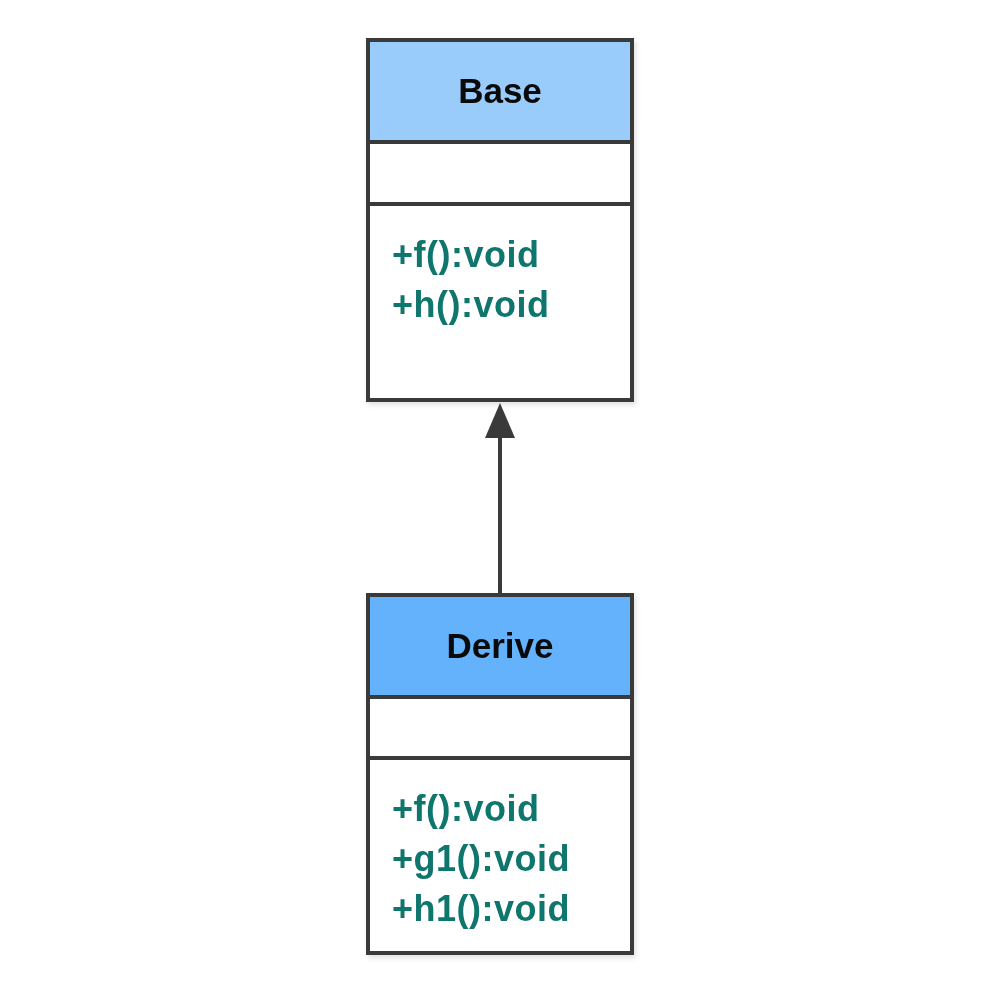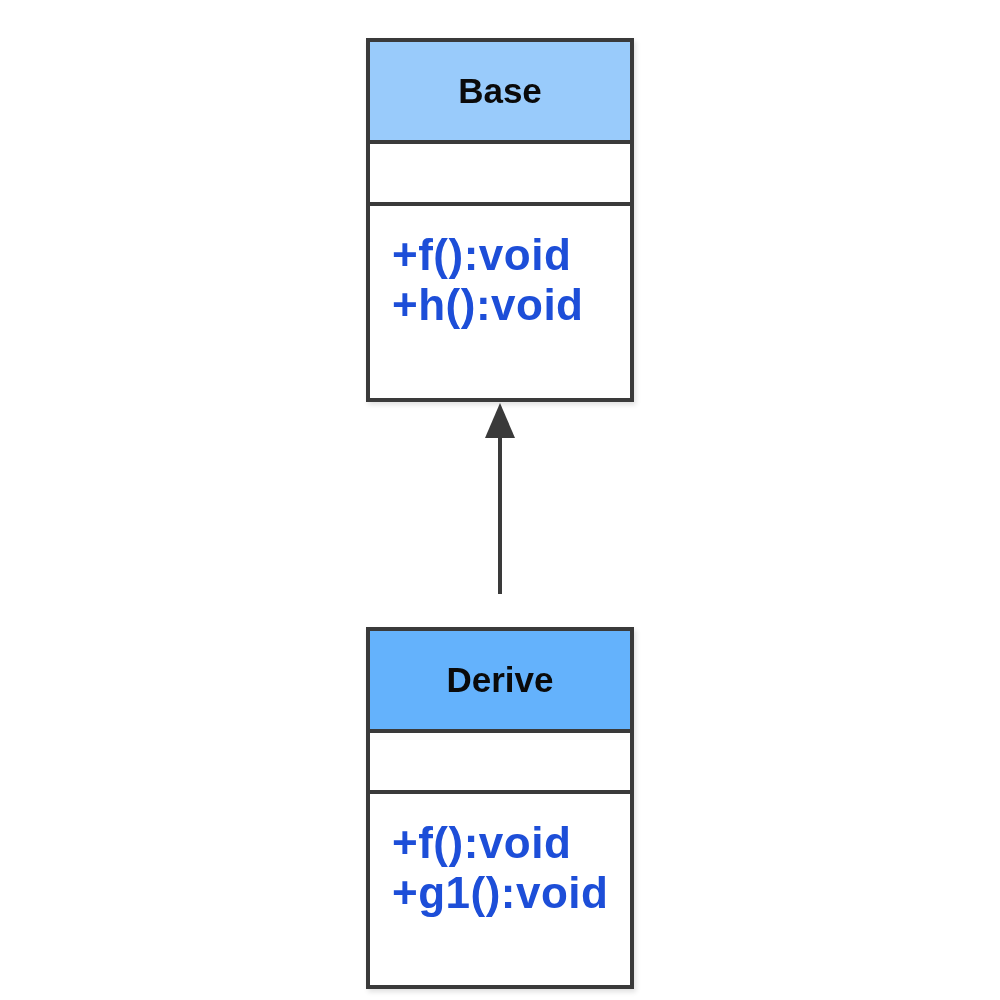--- a/index.html
+++ b/index.html
@@ -18,44 +18,44 @@
   .class-box {
     position: absolute;
     left: 366px;
     width: 268px;
     box-sizing: border-box;
     border: 4px solid #3a3a3a;
     background: #ffffff;
     box-shadow: 2px 3px 5px rgba(0,0,0,0.12);
   }
   .class-box.base   { top: 38px;  height: 364px; }
-  .class-box.derive { top: 593px; height: 362px; margin-top: 34px; }
+  .class-box.derive { top: 593px; height: 362px; }
 
   .class-header {
     height: 98px;
     border-bottom: 4px solid #3a3a3a;
     display: flex;
     align-items: center;
     justify-content: center;
     font-size: 35px;
     font-weight: bold;
     color: #0a0a0a;
   }
   .attr-section {
     height: 58px;
     border-bottom: 4px solid #3a3a3a;
     background: #ffffff;
   }
   .derive .attr-section { height: 57px; }
 
   .method-section {
     padding: 24px 0 0 22px;
-    font-size: 44px;
+    font-size: 36px;
     font-weight: bold;
-    color: #1d4ed8;
+    color: #0f766e;
     letter-spacing: 0.5px;
   }
   .method-line {
     line-height: 50px;
     white-space: nowrap;
   }
 
   .inheritance-arrow {
     position: absolute;
     left: 480px;
@@ -87,16 +87,17 @@
   </svg>
 
   <div class="class-box derive">
     <div class="class-header" style="background: rgb(100, 178, 252);">
       <span>Derive</span>
     </div>
     <div class="attr-section"></div>
     <div class="method-section">
       <div class="method-line">+f():void</div>
       <div class="method-line">+g1():void</div>
+      <div class="method-line">+h1():void</div>
     </div>
   </div>
 
 </div>
 
 </body></html>

